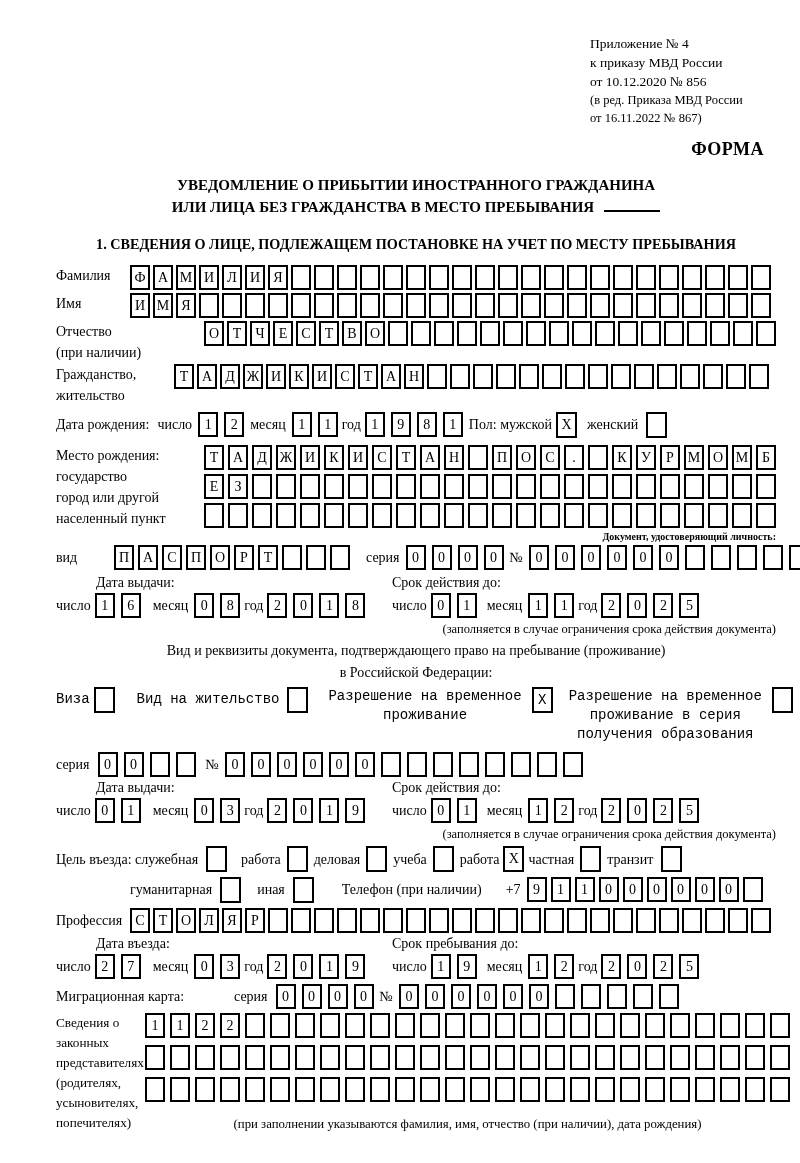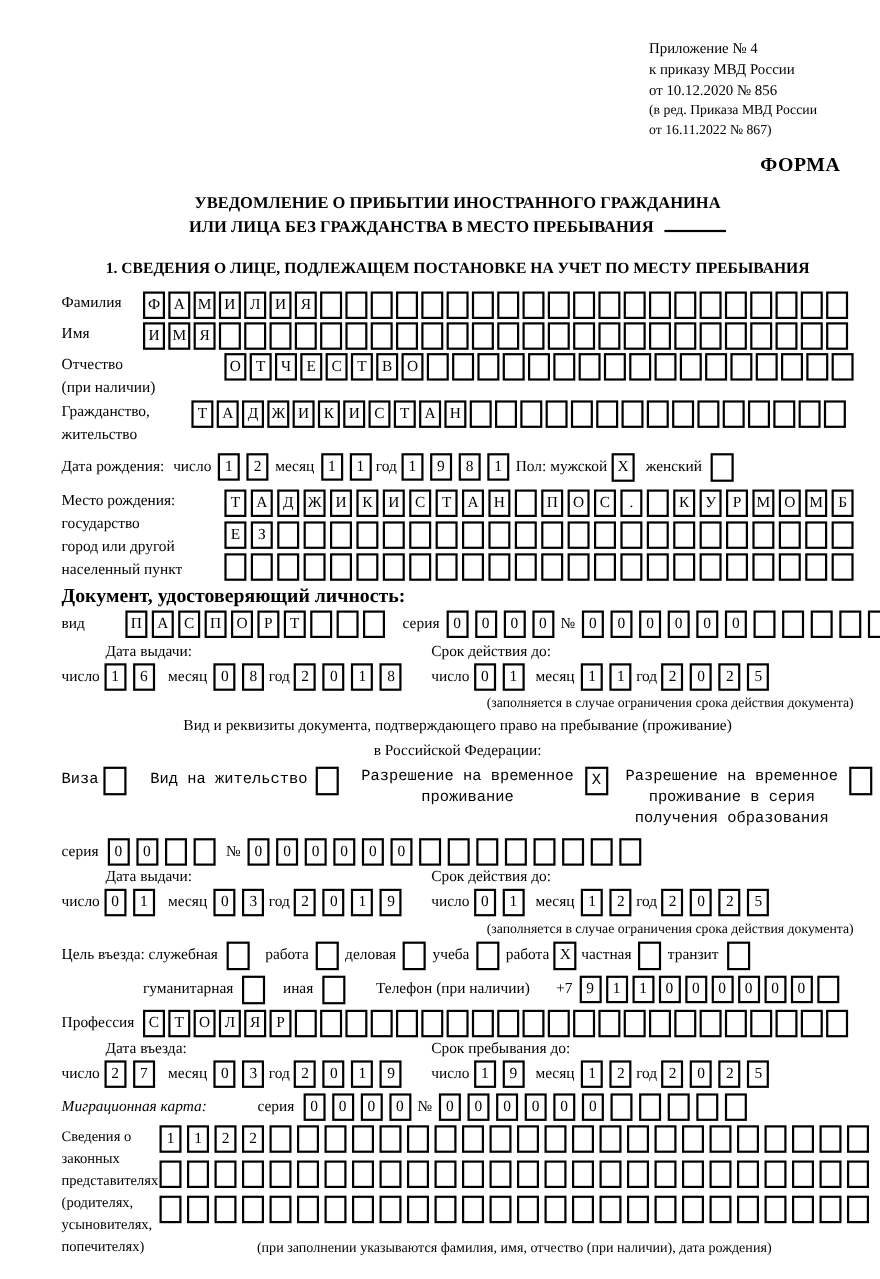--- a/index.html
+++ b/index.html
@@ -47,21 +47,21 @@
   .lbl.w118 { width:118px; }
   .lbl.w148 { width:148px; }
   .lbl.w89  { width:89px; font-size:13.2px; line-height:20px; }
   .ilbl { flex:none; line-height:25px; white-space:nowrap; }
   .stack { display:flex; flex-direction:column; gap:4px; }
 
   .mr8 { margin-right:8px; } .mr6 { margin-right:6px; } .mr4 { margin-right:4px; }
   .ml10 { margin-left:10px; } .ml16 { margin-left:16px; } .ml6 { margin-left:6px; } .ml4 { margin-left:4px; }
 
   
-  .doc-heading { text-align:left; font-weight:bold; font-size:18px; margin:2px 0 3px 0; }
+  .doc-heading { text-align:right; font-weight:bold; font-size:10px; margin:2px 0 3px 0; }
 
   .two-col { display:flex; margin-bottom:4px; }
   .col-l { width:336px; flex:none; }
   .col-r { flex:1; }
   .dc-head { text-align:left; line-height:17px; margin-bottom:2px; }
   .col-l .dc-head { padding-left:40px; }
   .dc-row { display:flex; align-items:flex-start; }
   .dc-note { text-align:right; font-size:12.5px; line-height:16px; margin-top:3px; }
 
   .intro { line-height:20px; margin-bottom:2px;text-align:center; }
@@ -523,21 +523,21 @@
             <span class="cell">2</span>
             <span class="cell">0</span>
             <span class="cell">2</span>
             <span class="cell">5</span>
           </span>
       </div>
       <div class="dc-note">(заполняется в случае ограничения срока действия документа)</div>
     </div>
   </div>
 
-  <div class="row" style="margin-bottom:5px;">
+  <div class="row" style="margin-bottom:5px;align-items:center;">
     <span class="ilbl mr8">Цель въезда: служебная</span>
     <span class="checkbox"></span>
     <span class="ilbl mr6" style="margin-left:14px;">работа</span>
     <span class="checkbox"></span>
     <span class="ilbl mr6 ml6">деловая</span>
     <span class="checkbox"></span>
     <span class="ilbl mr6 ml6">учеба</span>
     <span class="checkbox"></span>
     <span class="ilbl mr4 ml6">работа</span>
     <span class="checkbox">X</span>
@@ -643,21 +643,21 @@
             <span class="cell">2</span>
             <span class="cell">0</span>
             <span class="cell">2</span>
             <span class="cell">5</span>
           </span>
       </div>
     </div>
   </div>
 
   <div class="row" style="margin-bottom:4px;">
-    <span class="ilbl" style="width:178px;font-style:italic;">Миграционная карта:</span>
+    <span class="ilbl" style="width:178px;">Миграционная карта:</span>
     <span class="ilbl mr8">серия</span>
     <span class="cells sp">
         <span class="cell">0</span>
         <span class="cell">0</span>
         <span class="cell">0</span>
         <span class="cell">0</span>
       </span>
     <span class="ilbl ml6 mr6">№</span>
     <span class="cells sp">
         <span class="cell">0</span>

